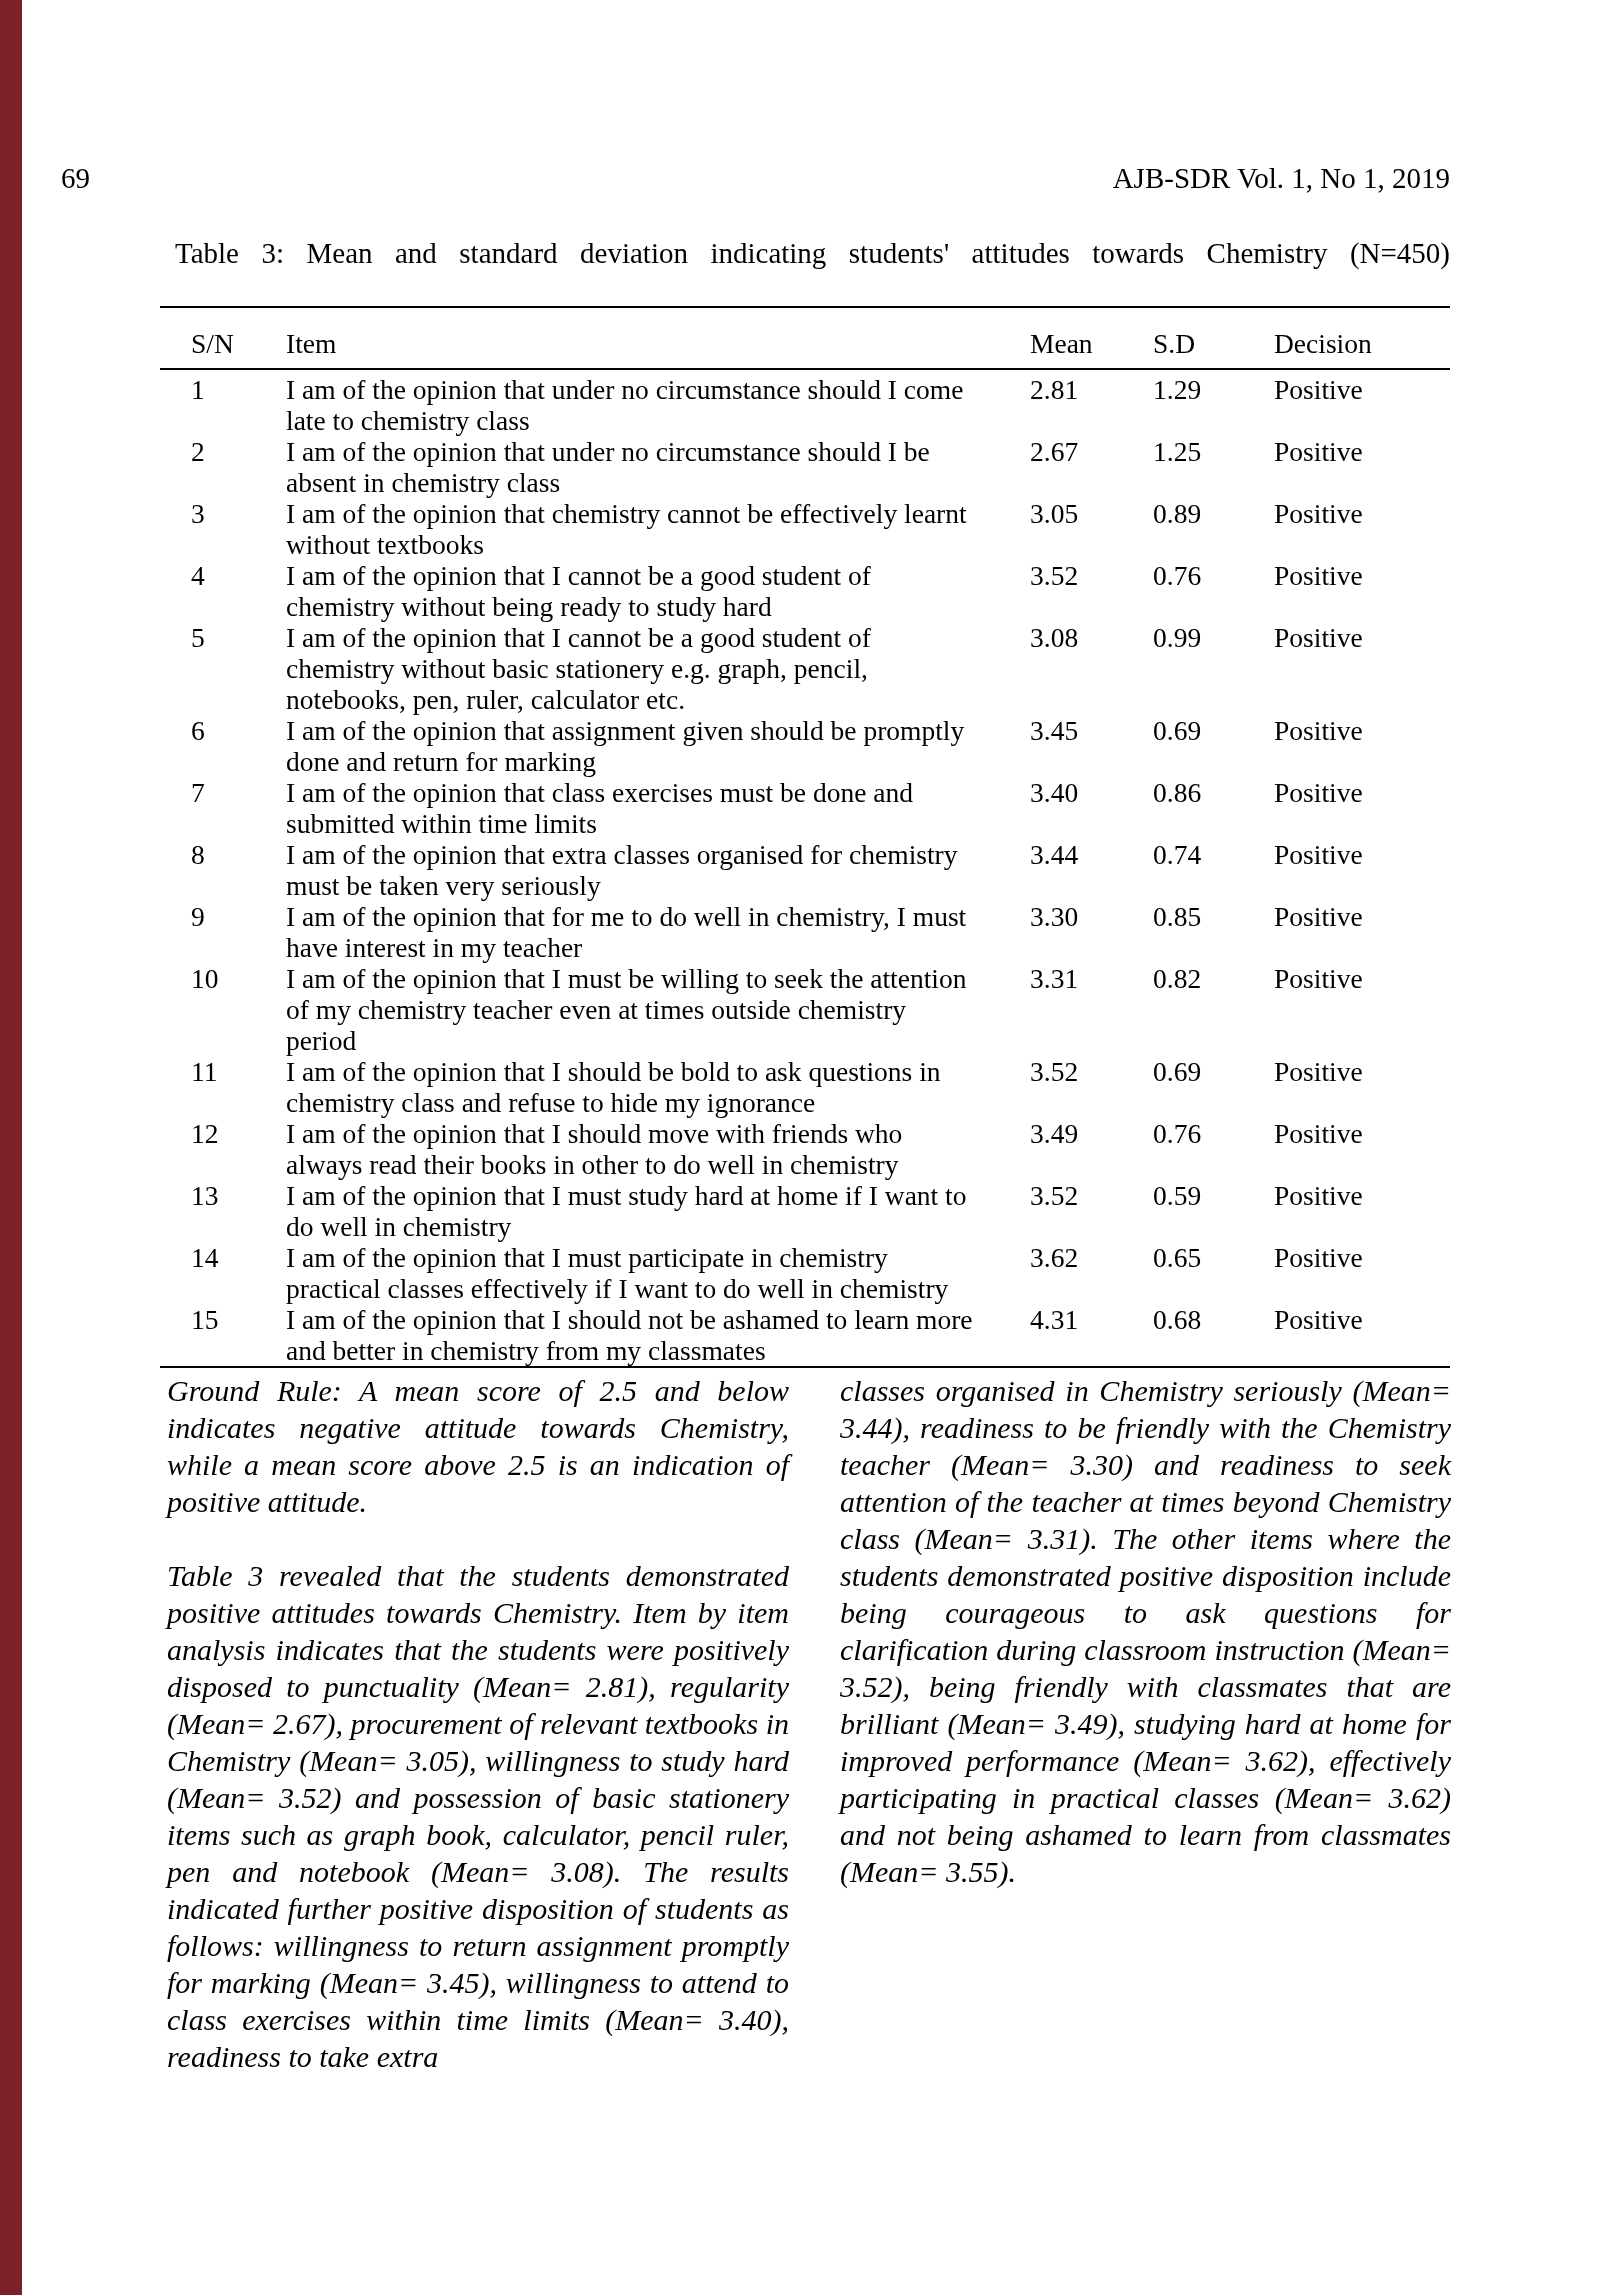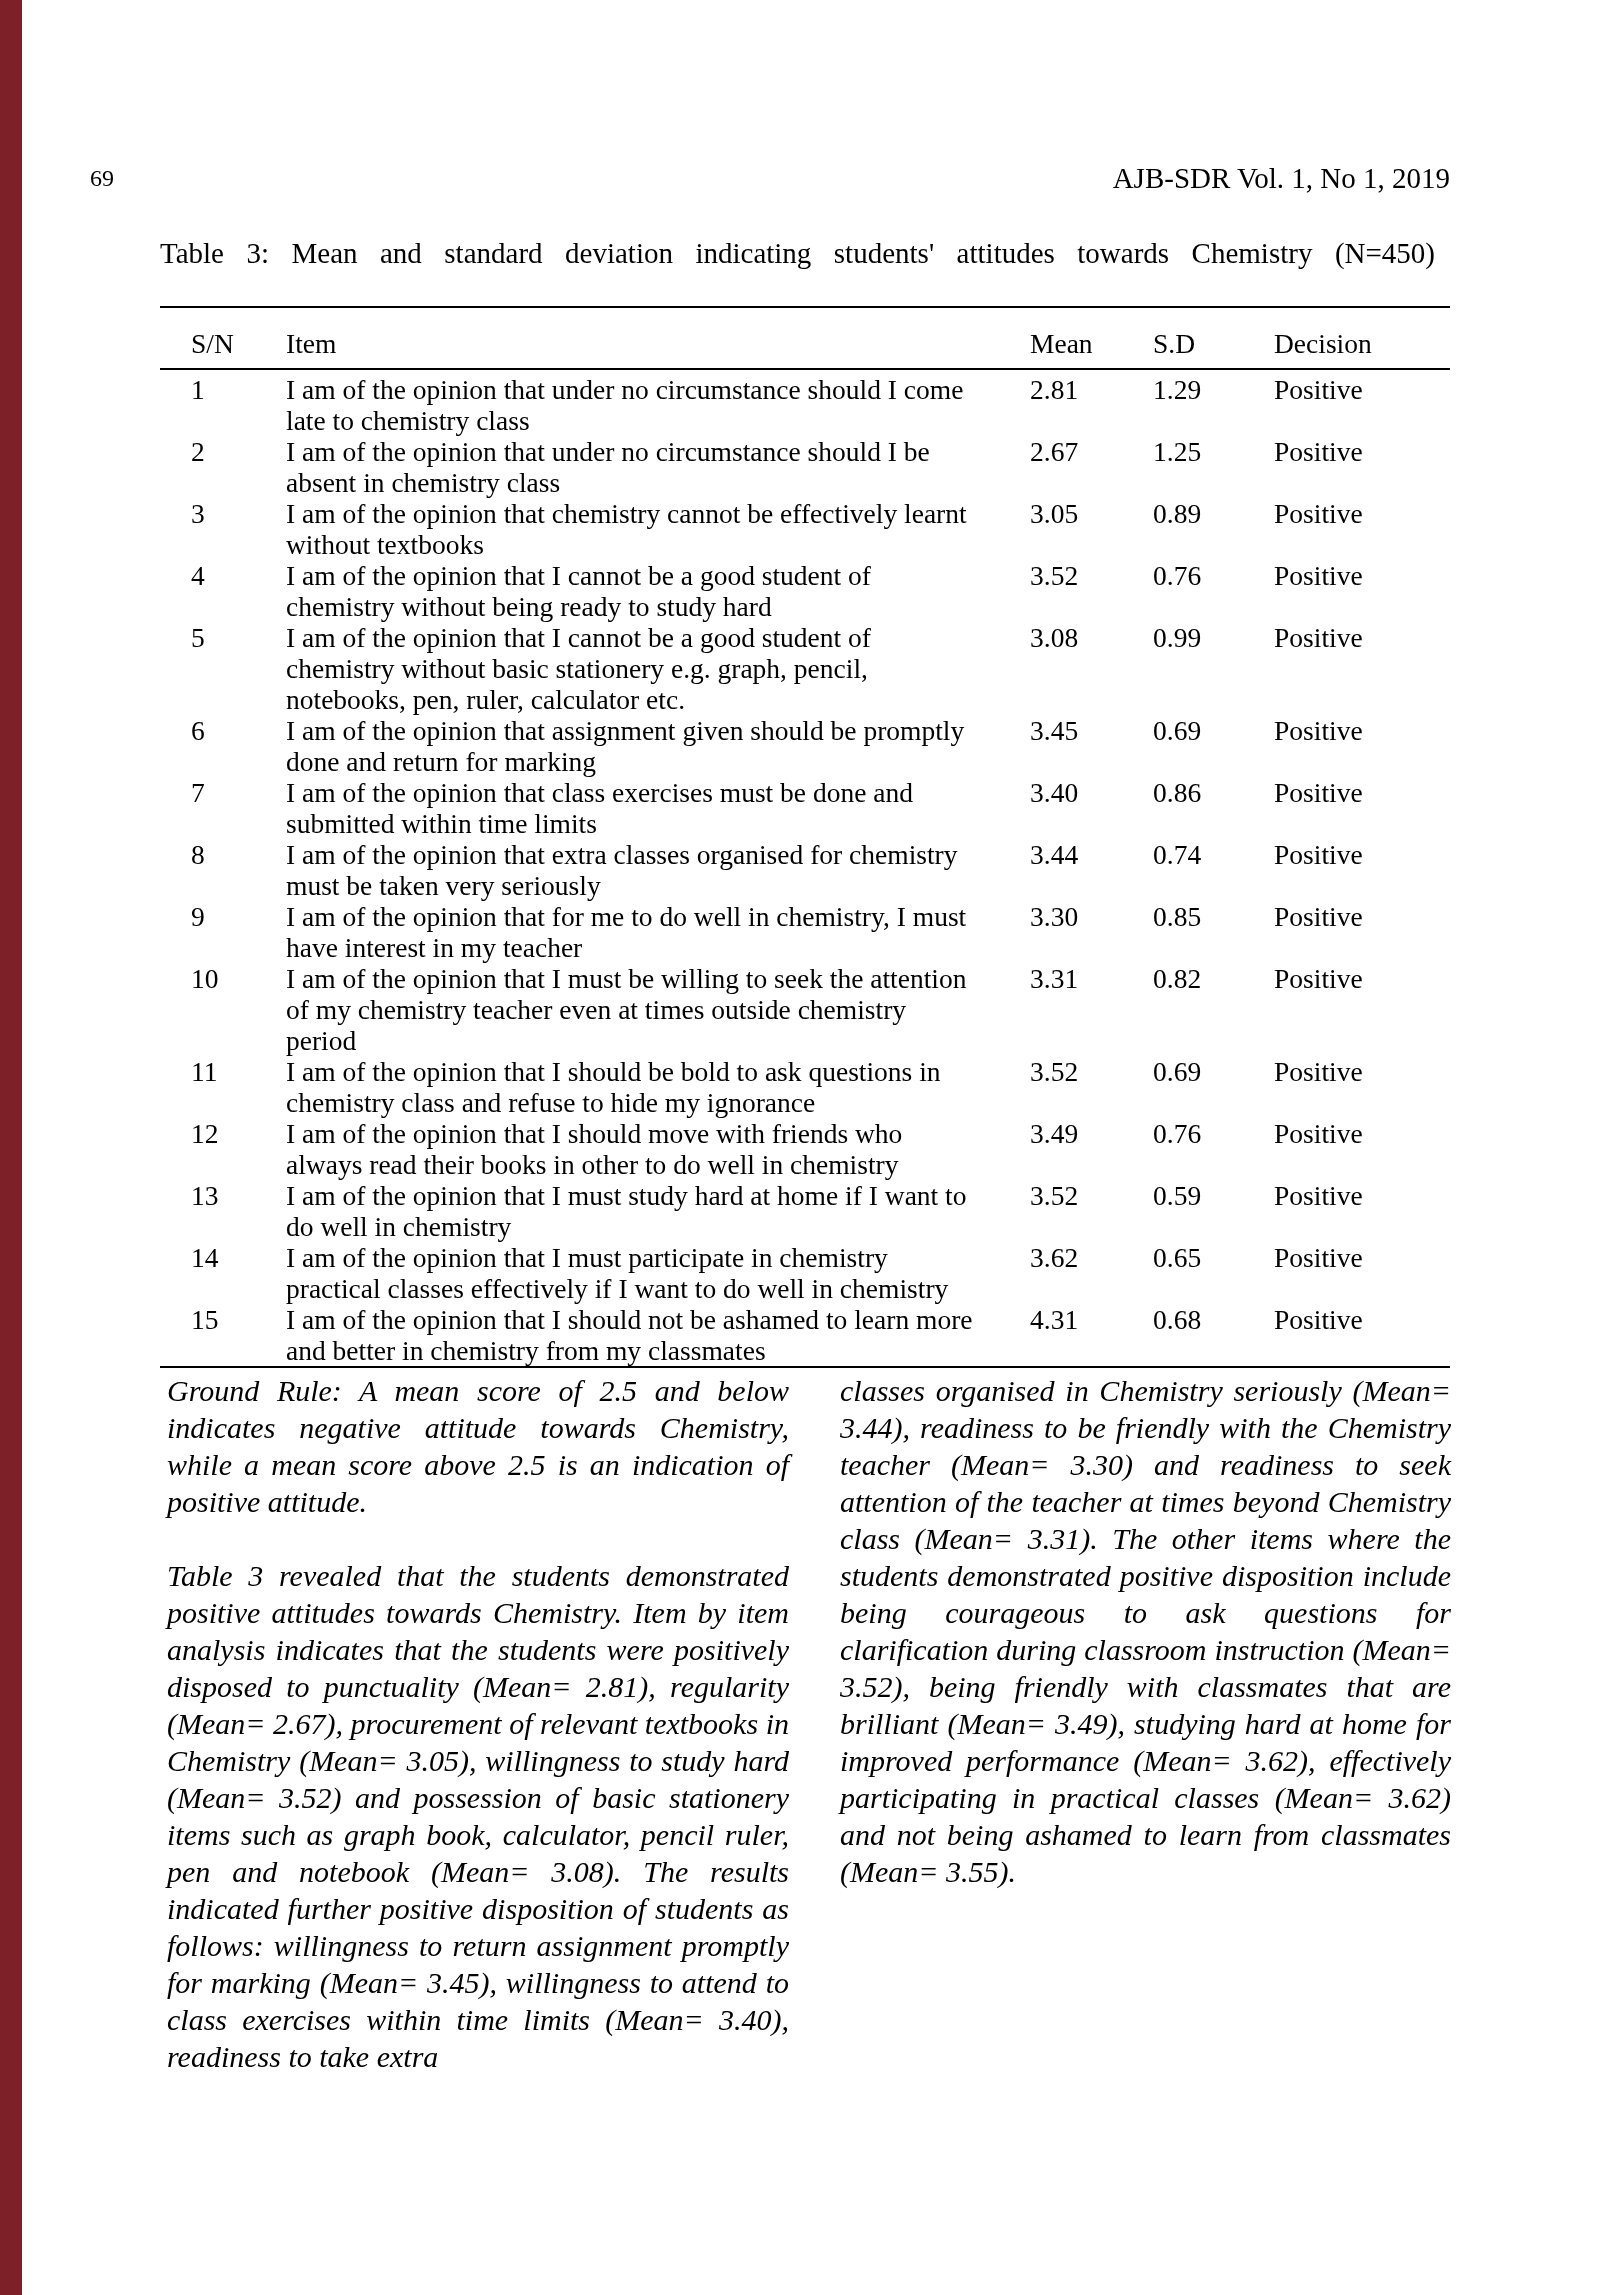--- a/index.html
+++ b/index.html
@@ -12,32 +12,32 @@
     overflow: hidden;
   }
   .accent-bar {
     position: absolute;
     left: 0; top: 0;
     width: 22px; height: 2295px;
     background: #7d2027;
   }
   .page-number {
     position: absolute;
-    left: 90px; top: 161px;
-    font-size: 24px; line-height: 34px;
+    left: 61px; top: 161px;
+    font-size: 29px; line-height: 34px;
   }
   .journal-ref {
     position: absolute;
     right: 173px; top: 161px;
     font-size: 29px; line-height: 34px;
     text-align: right;
   }
   .table-title {
     position: absolute;
-    left: 160px; top: 236px;
+    left: 175px; top: 236px;
     width: 1275px;
     font-size: 29px; line-height: 35px;
     text-align: justify;
     text-align-last: justify;
     white-space: nowrap;
   }
   table.attitude-table {
     position: absolute;
     left: 160px; top: 306px;
     width: 1290px;

